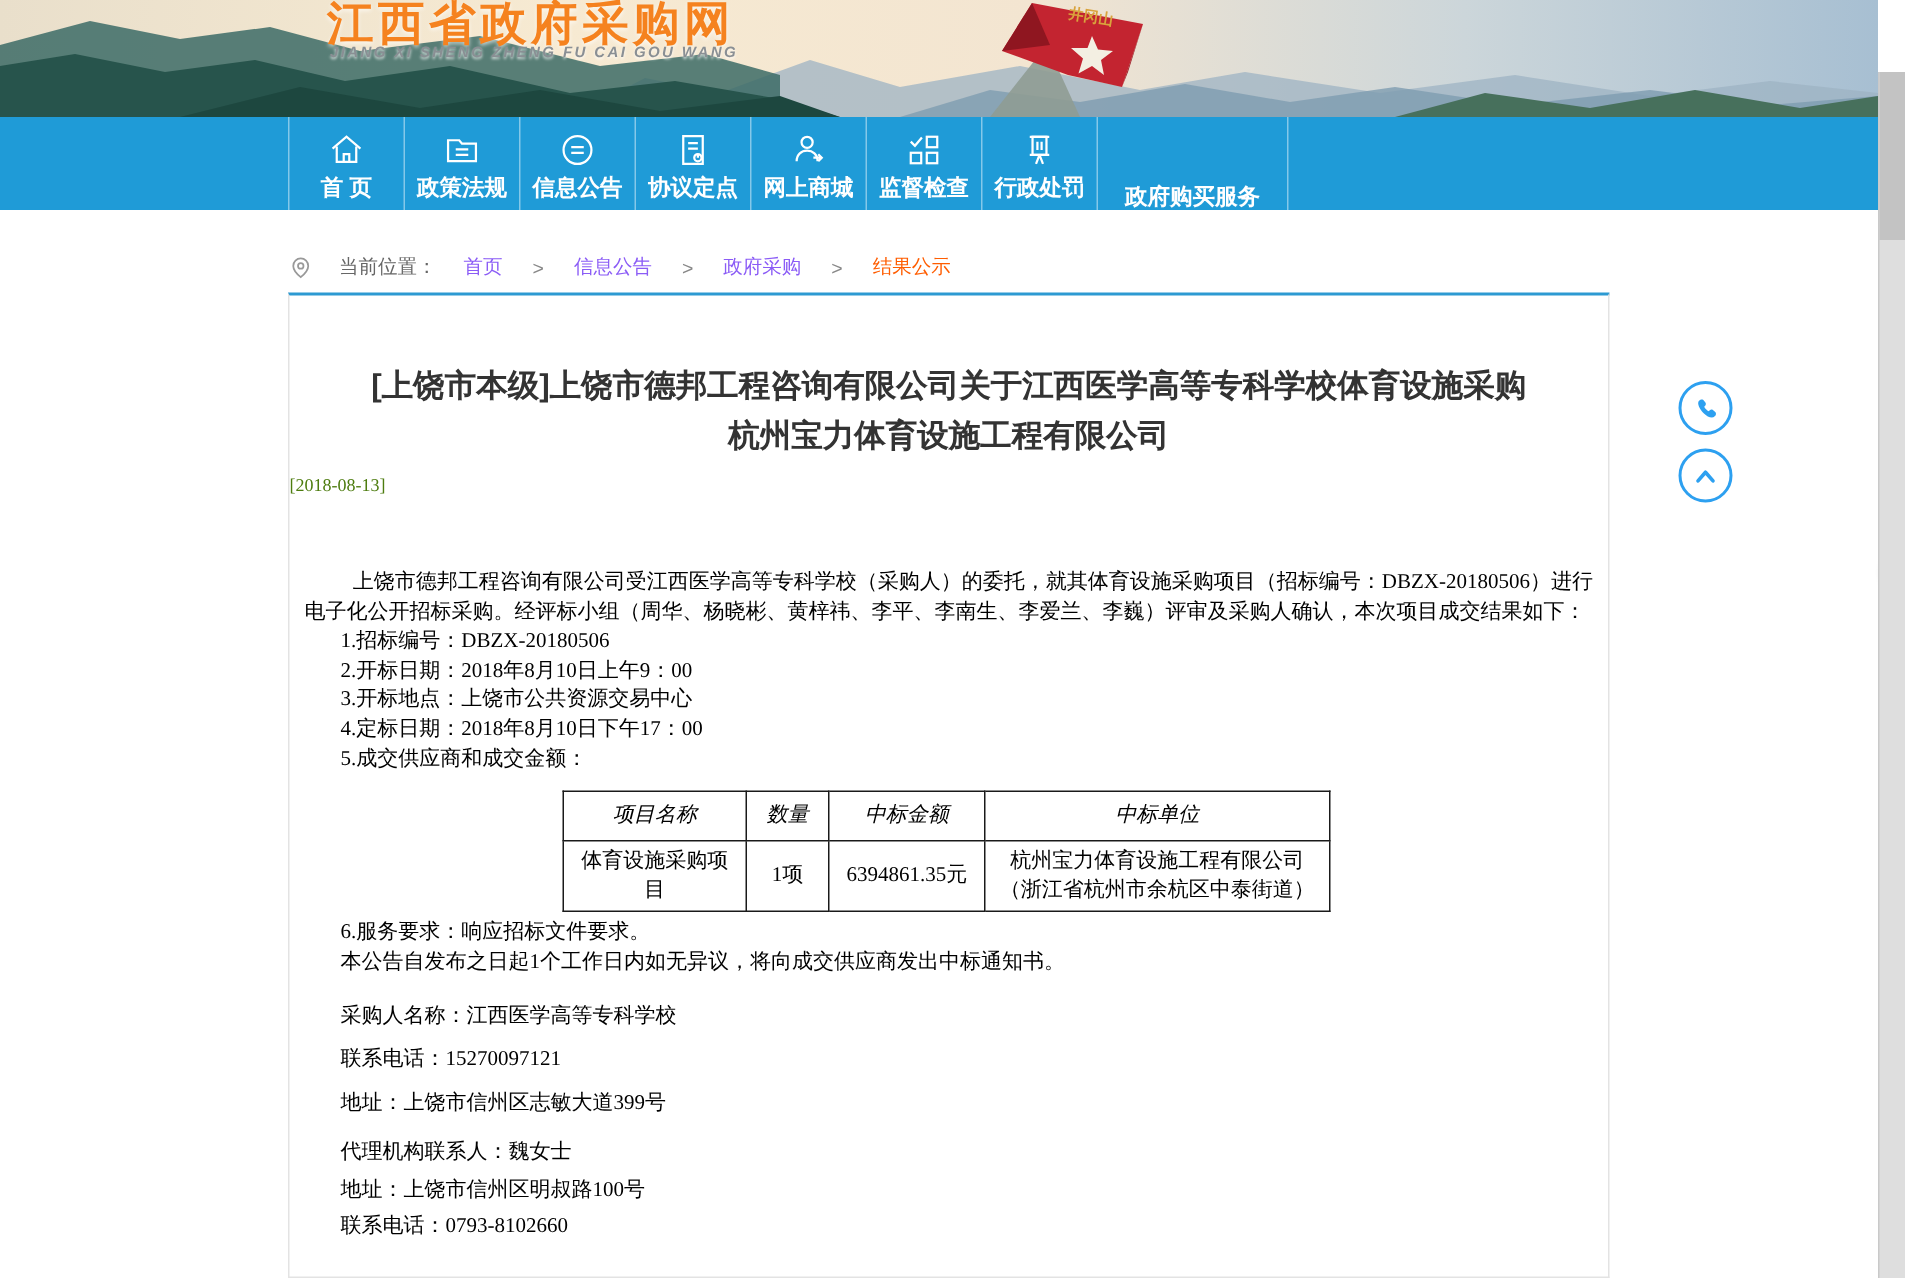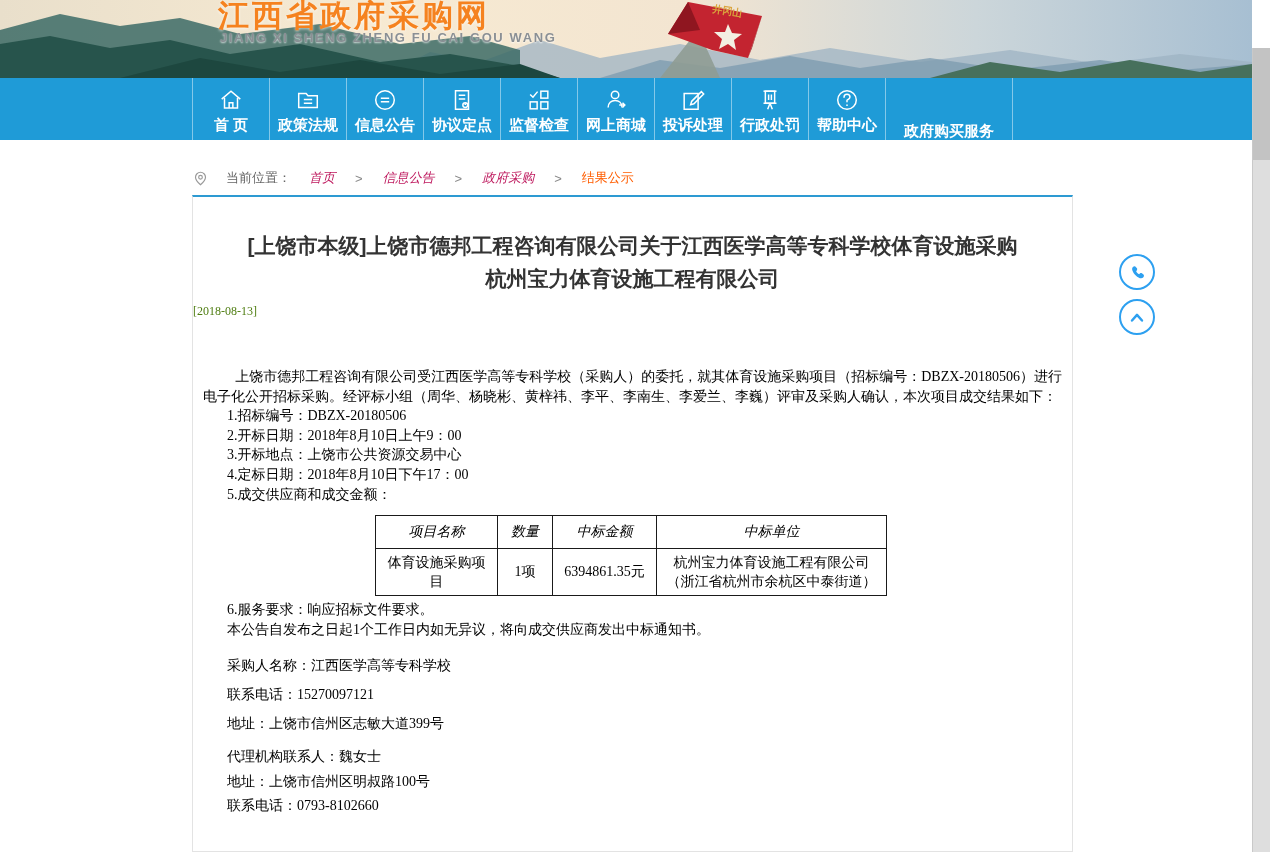--- a/index.html
+++ b/index.html
@@ -9,48 +9,48 @@
     font-family:"Liberation Sans","DejaVu Sans",sans-serif;
   }
   
   .banner { position:absolute; left:0; top:0; width:1252px; height:78px; overflow:hidden; }
   .banner svg { display:block; }
   .site-title {
     position:absolute; left:218px; top:0; color:#f5821f; font-size:31px; font-weight:bold;
     letter-spacing:3px; line-height:32px; text-shadow:0 1px 3px rgba(255,255,255,.7);
   }
   .site-sub {
-    position:absolute; left:220px; top:30px; color:#8a8f94; font-size:13px; font-weight:bold;
-    letter-spacing:1.6px; text-shadow:0 1px 2px rgba(255,255,255,.8);
+    position:absolute; left:220px; top:30px; color:#8a8f94; font-size:10px; font-weight:bold;
+    letter-spacing:1.6px; text-shadow:0 1px 2px rgba(255,255,255,.8);font-style:italic;
   }
   
   .nav { position:absolute; left:0; top:78px; width:1252px; height:62px; background:#1f9bd7; }
   .nav-inner { position:absolute; left:192px; top:0; height:62px; display:flex; }
   .nav-item {
     width:77px; height:62px; display:flex; flex-direction:column; align-items:center;
     padding-top:9px; border-left:1px solid rgba(255,255,255,.45); cursor:pointer;
   }
   .nav-item.wide { width:128px; }
   .nav-item.last { border-right:1px solid rgba(255,255,255,.45);gap:32px; }
   .nav-item .nicon { width:26px; height:26px; }
   .nav-item .nlabel { color:#fff; font-size:15px; font-weight:bold; margin-top:3px; white-space:nowrap; }
   
   .crumbs {
     position:absolute; left:193px; top:169px; font-size:13px; color:#666;
     display:flex; align-items:center; gap:18px; white-space:nowrap;
   }
   .crumbs .sep { color:#888; margin:0 2px; }
-  .crumbs a { color:#be185d; text-decoration:none; cursor:pointer;font-style:italic; }
+  .crumbs a { color:#8b5cf6; text-decoration:none; cursor:pointer; }
   .crumbs .cur { color:#ff5d00; }
   
   .panel {
     position:absolute; left:192px; top:195px; width:881px; height:657px;
     background:#fff; border:1px solid #e3e3e3; border-top:2px solid #2d9ad2;
   }
-  .a-title { margin-top:32px; text-align:center; color:#333; font-size:21px; font-weight:bold; line-height:33px; }
+  .a-title { margin-top:44px; text-align:center; color:#333; font-size:21px; font-weight:bold; line-height:33px; }
   .a-title span { display:block; }
   .a-date { margin-top:9px; text-align:left; color:#4d7c0f; font-size:12px;
     font-family:Liberation Serif, serif; }
   .article {
     margin-top:48px; padding:0 10px; color:#000; font-size:14px; line-height:1.4;
     font-family:"Liberation Serif","DejaVu Serif",serif;
   }
   .para { text-indent:2.3em; }
   .ln { margin-left:24px; }
   .award-table { border-collapse:collapse; margin:11px 0 4px 172px; text-align:center;
@@ -148,64 +148,49 @@
         <path d="M7 4 h14 v20 H7 Z"></path>
           <path d="M10.5 9 h7 M10.5 13 h7"></path>
           <circle cx="17.5" cy="19.5" r="2.6"></circle>
           <path d="M17.5 17.5 v2"></path>
       </svg>
       <span class="nlabel">协议定点</span>
     </div>
 
     <div class="nav-item">
       <svg class="nicon" viewBox="0 0 28 28" fill="none" stroke="#fff" stroke-width="1.6">
+        <circle cx="13" cy="8.5" r="4"></circle>
+          <path d="M5.5 22 c0-5 3.5-7.5 7.5-7.5 s7.5 2.5 7.5 7.5"></path>
+        <path d="M17.5 19.5 h6 m-2.5 -2.5 l2.5 2.5 -2.5 2.5"></path>
+      </svg>
+      <span class="nlabel">网上商城</span>
+    </div>
+
+    <div class="nav-item">
+      <svg class="nicon" viewBox="0 0 28 28" fill="none" stroke="#fff" stroke-width="1.6">
         <path d="M4.5 8 l3 3 5-6"></path>
           <rect x="16" y="4.5" width="7.5" height="7.5"></rect>
         <rect x="4.5" y="16" width="7.5" height="7.5"></rect>
           <rect x="16" y="16" width="7.5" height="7.5"></rect>
       </svg>
       <span class="nlabel">监督检查</span>
     </div>
 
-    <div class="nav-item">
-      <svg class="nicon" viewBox="0 0 28 28" fill="none" stroke="#fff" stroke-width="1.6">
-        <circle cx="13" cy="8.5" r="4"></circle>
-          <path d="M5.5 22 c0-5 3.5-7.5 7.5-7.5 s7.5 2.5 7.5 7.5"></path>
-        <path d="M17.5 19.5 h6 m-2.5 -2.5 l2.5 2.5 -2.5 2.5"></path>
-      </svg>
-      <span class="nlabel">网上商城</span>
-    </div>
-
-    <div class="nav-item">
-      <svg class="nicon" viewBox="0 0 28 28" fill="none" stroke="#fff" stroke-width="1.6">
-        <path d="M4.5 7 h15 v17 h-15 Z"></path>
-          <path d="M12.5 15.5 l10.5-10.5 2.5 2.5 -10.5 10.5 -3.5 1 Z"></path>
-      </svg>
-      <span class="nlabel">投诉处理</span>
-    </div>
 
     <div class="nav-item">
       <svg class="nicon" viewBox="0 0 28 28" fill="none" stroke="#fff" stroke-width="1.6">
         <path d="M7 4.5 h14"></path>
           <rect x="9" y="4.5" width="10" height="13"></rect>
         <path d="M12.5 8 v6 M15.5 8 v6"></path>
           <path d="M7 17.5 h14"></path>
           <path d="M11.5 24 l2.5-6.5 M16.5 24 l-2.5-6.5"></path>
       </svg>
       <span class="nlabel">行政处罚</span>
     </div>
 
-    <div class="nav-item">
-      <svg class="nicon" viewBox="0 0 28 28" fill="none" stroke="#fff" stroke-width="1.6">
-        <circle cx="14" cy="14" r="10"></circle>
-        <path d="M10.8 11 c0-2 1.4-3.2 3.2-3.2 s3.2 1.2 3.2 3 c0 1.8-1.6 2.4-3.2 3.6 v1.6" stroke-linecap="round"></path>
-        <circle cx="14" cy="19.6" r="0.9" fill="#fff" stroke="none"></circle>
-      </svg>
-      <span class="nlabel">帮助中心</span>
-    </div>
 
     <div class="nav-item wide last">
       <svg class="nicon" viewBox="0 0 28 28" fill="none" stroke="#fff" stroke-width="1.6">
         <circle cx="14" cy="14" r="10"></circle>
         <path d="M10.8 11 c0-2 1.4-3.2 3.2-3.2 s3.2 1.2 3.2 3 c0 1.8-1.6 2.4-3.2 3.6 v1.6" stroke-linecap="round"></path>
         <circle cx="14" cy="19.6" r="0.9" fill="#fff" stroke="none"></circle>
       </svg>
       <span class="nlabel">政府购买服务</span>
     </div>
 

